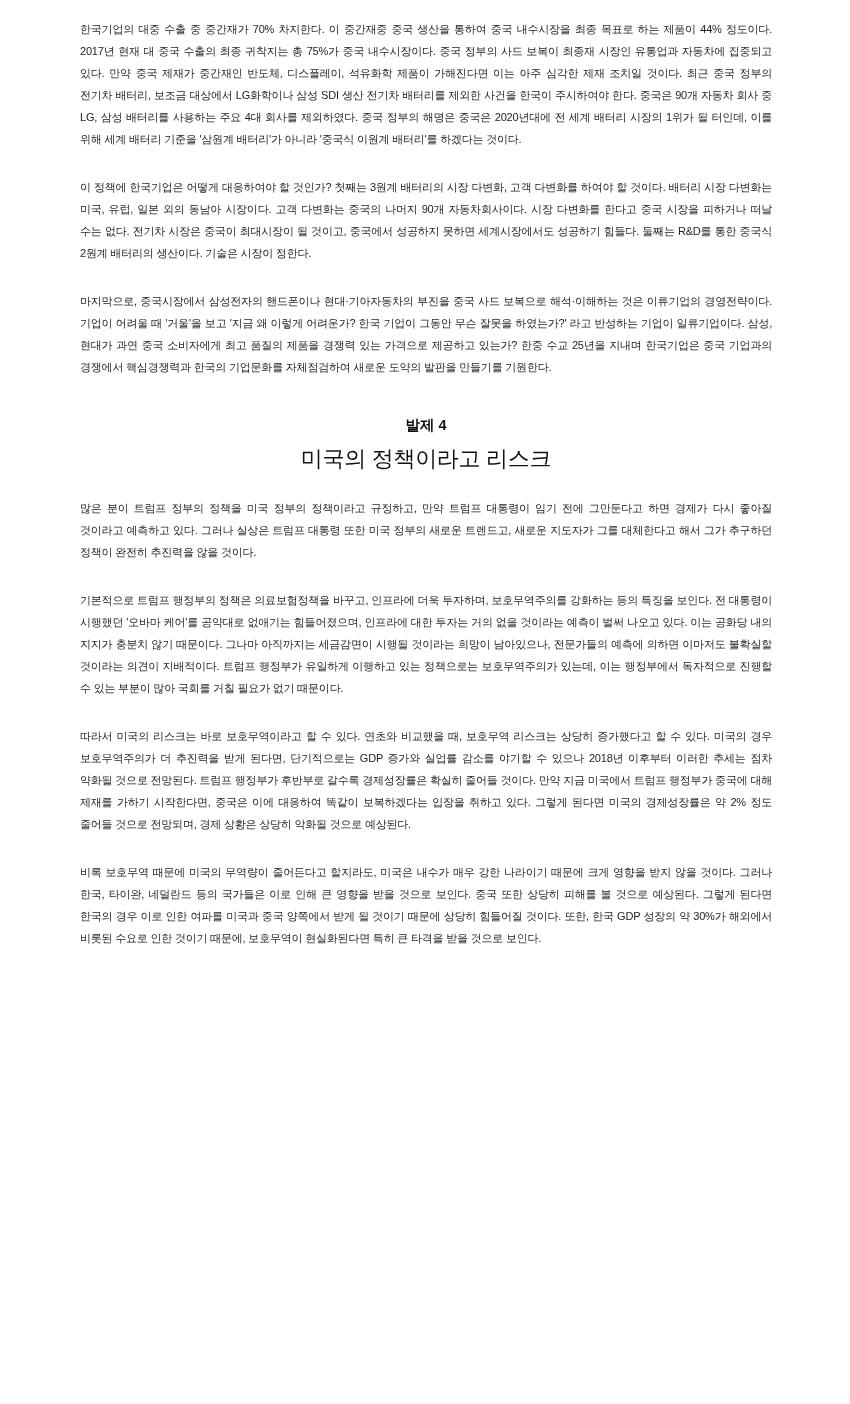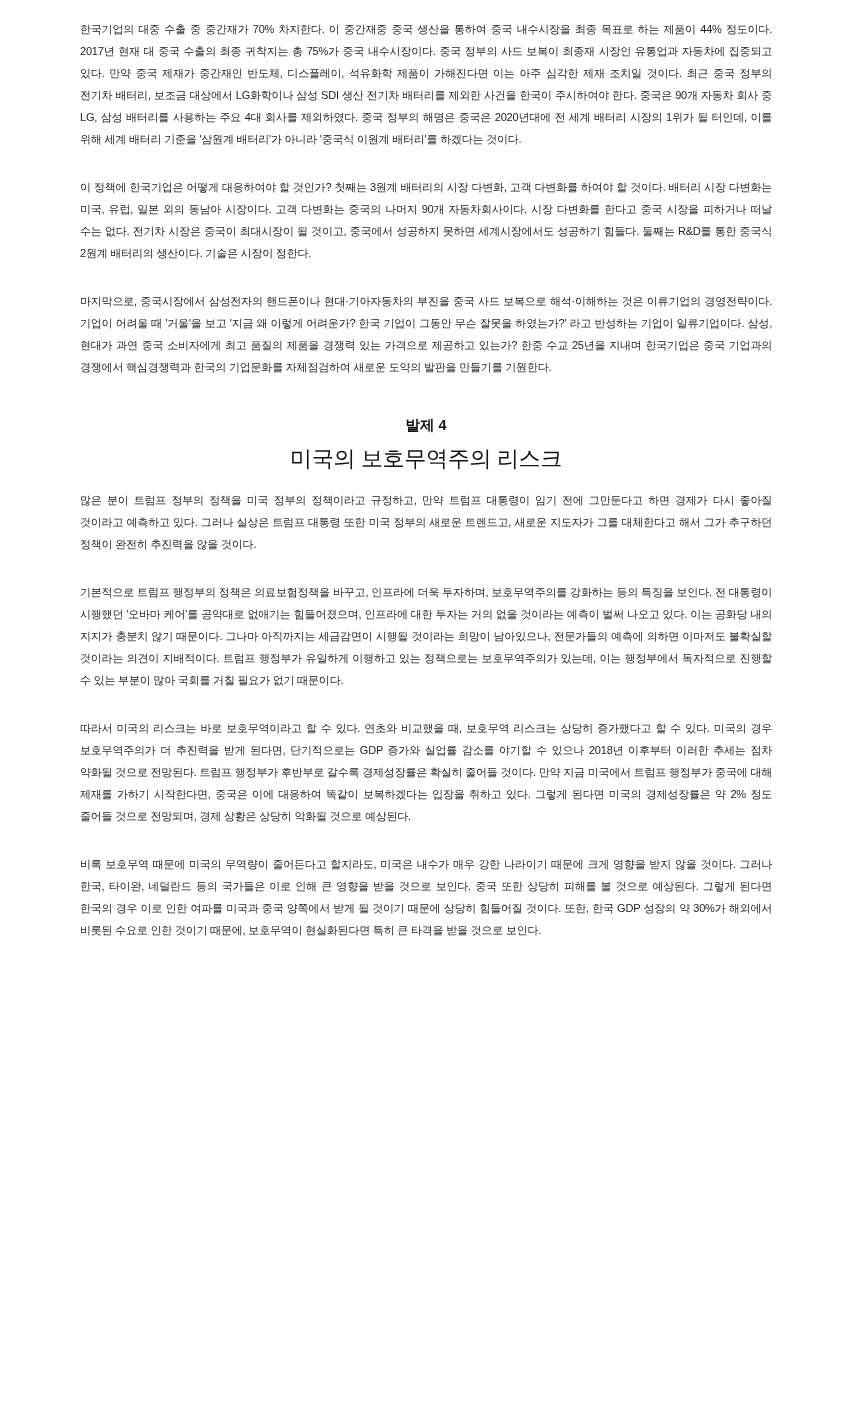--- a/index.html
+++ b/index.html
@@ -25,21 +25,21 @@
     margin: 0 0 26px 0;
     text-align: justify;
     word-break: keep-all;
     color: #1d1d1d;
   }
   p.para:last-child {
     margin-bottom: 0;
   }
   .section-head {
     text-align: center;
-    margin: 34px 0 12px 0;
+    margin: 34px 0 20px 0;
   }
   .section-label {
     font-size: 14.5px;
     font-weight: bold;
     line-height: 1.9;
     color: #111;
   }
   .section-title {
     font-size: 22px;
     font-weight: normal;
@@ -55,21 +55,21 @@
 <div class="page">
 
   <div class="spacer-top"></div>
 
   <p class="para">한국기업의 대중 수출 중 중간재가 70% 차지한다. 이 중간재중 중국 생산을 통하여 중국 내수시장을 최종 목표로 하는 제품이 44% 정도이다. 2017년 현재 대 중국 수출의 최종 귀착지는 총 75%가 중국 내수시장이다. 중국 정부의 사드 보복이 최종재 시장인 유통업과 자동차에 집중되고 있다. 만약 중국 제재가 중간재인 반도체, 디스플레이, 석유화학 제품이 가해진다면 이는 아주 심각한 제재 조치일 것이다. 최근 중국 정부의 전기차 배터리, 보조금 대상에서 LG화학이나 삼성 SDI 생산 전기차 배터리를 제외한 사건을 한국이 주시하여야 한다. 중국은 90개 자동차 회사 중 LG, 삼성 배터리를 사용하는 주요 4대 회사를 제외하였다. 중국 정부의 해명은 중국은 2020년대에 전 세계 배터리 시장의 1위가 될 터인데, 이를 위해 세계 배터리 기준을 '삼원계 배터리'가 아니라 '중국식 이원계 배터리'를 하겠다는 것이다.</p>
   <p class="para">이 정책에 한국기업은 어떻게 대응하여야 할 것인가? 첫째는 3원계 배터리의 시장 다변화, 고객 다변화를 하여야 할 것이다. 배터리 시장 다변화는 미국, 유럽, 일본 외의 동남아 시장이다. 고객 다변화는 중국의 나머지 90개 자동차회사이다. 시장 다변화를 한다고 중국 시장을 피하거나 떠날 수는 없다. 전기차 시장은 중국이 최대시장이 될 것이고, 중국에서 성공하지 못하면 세계시장에서도 성공하기 힘들다. 둘째는 R&amp;D를 통한 중국식 2원계 배터리의 생산이다. 기술은 시장이 정한다.</p>
   <p class="para">마지막으로, 중국시장에서 삼성전자의 핸드폰이나 현대·기아자동차의 부진을 중국 사드 보복으로 해석·이해하는 것은 이류기업의 경영전략이다. 기업이 어려울 때 '거울'을 보고 '지금 왜 이렇게 어려운가? 한국 기업이 그동안 무슨 잘못을 하였는가?' 라고 반성하는 기업이 일류기업이다. 삼성, 현대가 과연 중국 소비자에게 최고 품질의 제품을 경쟁력 있는 가격으로 제공하고 있는가? 한중 수교 25년을 지내며 한국기업은 중국 기업과의 경쟁에서 핵심경쟁력과 한국의 기업문화를 자체점검하여 새로운 도약의 발판을 만들기를 기원한다.</p>
 
   <div class="section-head">
     <div class="section-label">발제 4</div>
-    <div class="section-title">미국의 보호무역주의 리스크</div>
+    <div class="section-title">미국의 정책이라고 리스크</div>
   </div>
 
   <p class="para">많은 분이 트럼프 정부의 정책을 미국 정부의 정책이라고 규정하고, 만약 트럼프 대통령이 임기 전에 그만둔다고 하면 경제가 다시 좋아질 것이라고 예측하고 있다. 그러나 실상은 트럼프 대통령 또한 미국 정부의 새로운 트렌드고, 새로운 지도자가 그를 대체한다고 해서 그가 추구하던 정책이 완전히 추진력을 않을 것이다.</p>
   <p class="para">기본적으로 트럼프 행정부의 정책은 의료보험정책을 바꾸고, 인프라에 더욱 투자하며, 보호무역주의를 강화하는 등의 특징을 보인다. 전 대통령이 시행했던 '오바마 케어'를 공약대로 없애기는 힘들어졌으며, 인프라에 대한 투자는 거의 없을 것이라는 예측이 벌써 나오고 있다. 이는 공화당 내의 지지가 충분치 않기 때문이다. 그나마 아직까지는 세금감면이 시행될 것이라는 희망이 남아있으나, 전문가들의 예측에 의하면 이마저도 불확실할 것이라는 의견이 지배적이다. 트럼프 행정부가 유일하게 이행하고 있는 정책으로는 보호무역주의가 있는데, 이는 행정부에서 독자적으로 진행할 수 있는 부분이 많아 국회를 거칠 필요가 없기 때문이다.</p>
   <p class="para">따라서 미국의 리스크는 바로 보호무역이라고 할 수 있다. 연초와 비교했을 때, 보호무역 리스크는 상당히 증가했다고 할 수 있다. 미국의 경우 보호무역주의가 더 추진력을 받게 된다면, 단기적으로는 GDP 증가와 실업률 감소를 야기할 수 있으나 2018년 이후부터 이러한 추세는 점차 약화될 것으로 전망된다. 트럼프 행정부가 후반부로 갈수록 경제성장률은 확실히 줄어들 것이다. 만약 지금 미국에서 트럼프 행정부가 중국에 대해 제재를 가하기 시작한다면, 중국은 이에 대응하여 똑같이 보복하겠다는 입장을 취하고 있다. 그렇게 된다면 미국의 경제성장률은 약 2% 정도 줄어들 것으로 전망되며, 경제 상황은 상당히 악화될 것으로 예상된다.</p>
   <p class="para">비록 보호무역 때문에 미국의 무역량이 줄어든다고 할지라도, 미국은 내수가 매우 강한 나라이기 때문에 크게 영향을 받지 않을 것이다. 그러나 한국, 타이완, 네덜란드 등의 국가들은 이로 인해 큰 영향을 받을 것으로 보인다. 중국 또한 상당히 피해를 볼 것으로 예상된다. 그렇게 된다면 한국의 경우 이로 인한 여파를 미국과 중국 양쪽에서 받게 될 것이기 때문에 상당히 힘들어질 것이다. 또한, 한국 GDP 성장의 약 30%가 해외에서 비롯된 수요로 인한 것이기 때문에, 보호무역이 현실화된다면 특히 큰 타격을 받을 것으로 보인다.</p>
 
 </div>
 
 </body></html>

